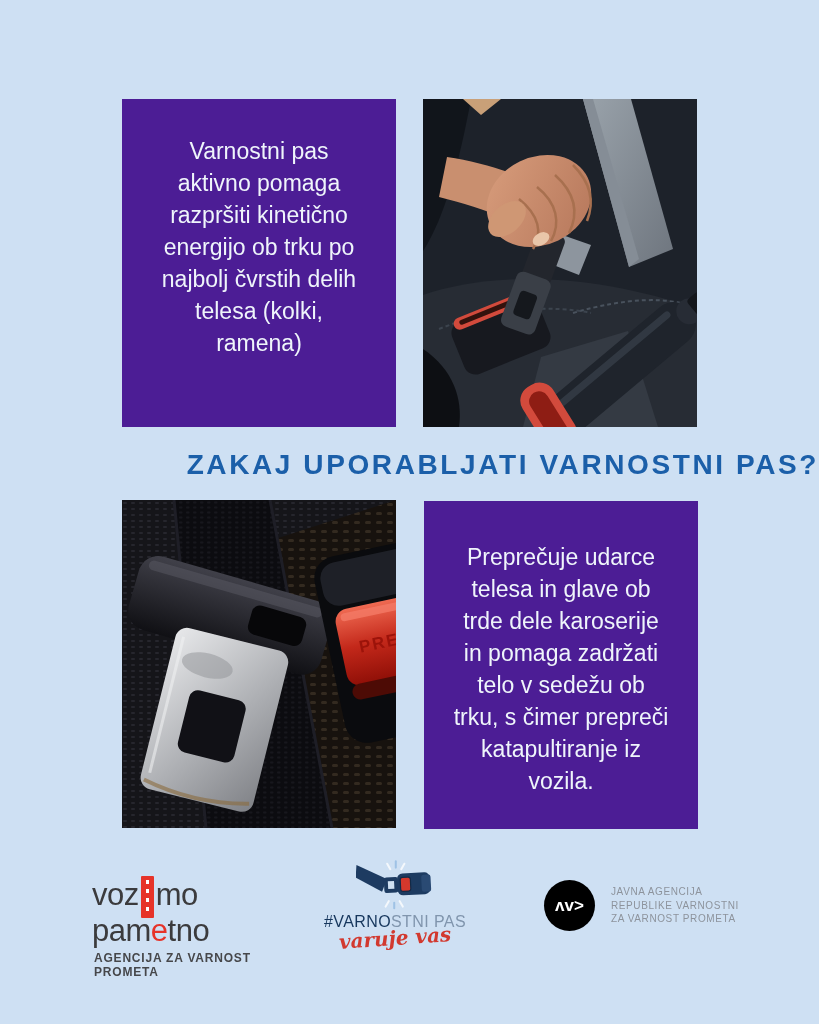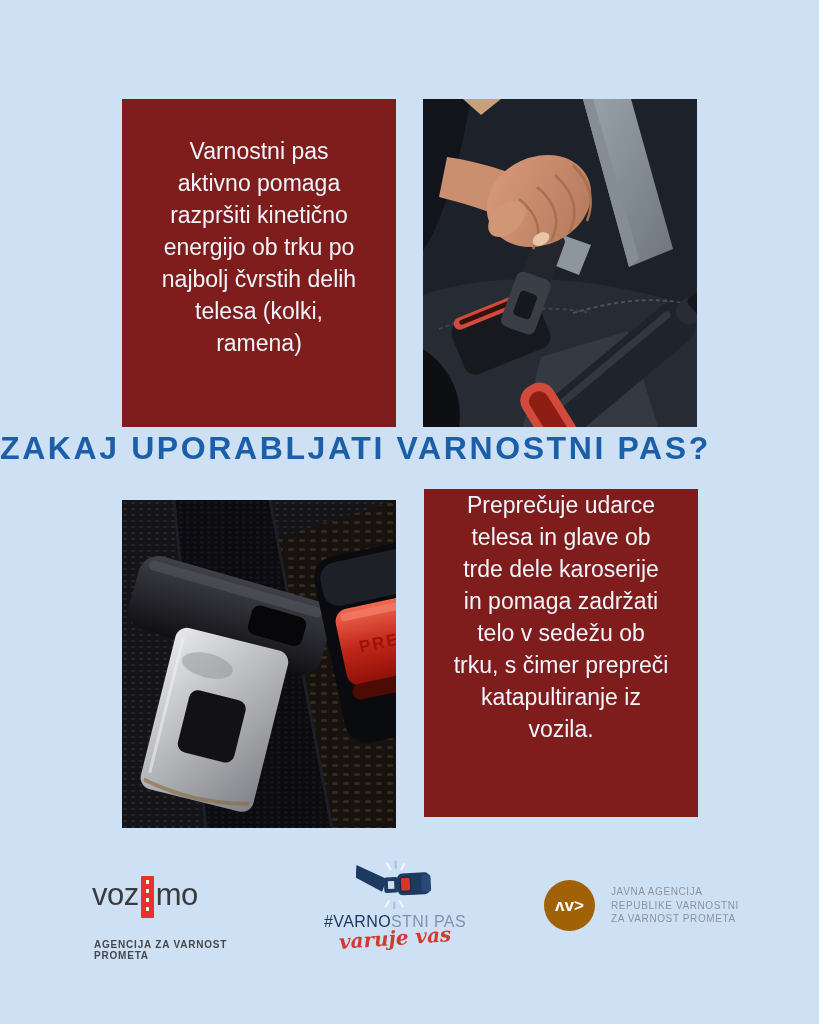--- a/index.html
+++ b/index.html
@@ -9,53 +9,53 @@
     width:819px;height:1024px;
     background:#cee0f3;
     overflow:hidden;
     font-family:"Liberation Sans",sans-serif;
     margin:0 auto;
   }
   
   .panel{
     position:absolute;
     width:274px;height:328px;
-    background:#7f1d1d;
+    background:#4c1d95;
     color:#eff5fb;
     box-sizing:border-box;
     text-align:center;
   }
   .panel p{
     margin:0;
     padding:0 8px;
     font-size:23px;
     line-height:32px;
     white-space:pre-line;
     font-weight:400;
   }
   .panel-tl{left:122px;top:99px;padding-top:36px;}
-  .panel-br{left:424px;top:489px;}
+  .panel-br{left:424px;top:501px;padding-top:40px;}
   
   .photo{
     position:absolute;
     width:274px;height:328px;
     overflow:hidden;
     background:#17181c;
   }
   .photo-tr{left:423px;top:99px;}
   .photo-bl{left:122px;top:500px;}
   .photo svg{display:block;width:100%;height:100%;}
   svg text{font-family:"Liberation Sans",sans-serif;}
   
   .heading{
     position:absolute;
-    left:0;right:0;top:433px;
-    text-align:left;
+    left:0;right:0;top:450px;
+    text-align:right;
     color:#1b5fa9;
-    font-size:32px;
+    font-size:28px;
     font-weight:700;
     letter-spacing:2.6px;
     line-height:30px;
   }
   
   .vozimo{
     position:absolute;left:92px;top:876px;width:160px;
     color:#3b3b3d;
   }
   .vz-line{
@@ -68,22 +68,22 @@
     background:#e63329;border-radius:1px;
     vertical-align:-13px;margin:0 2px;position:relative;
   }
   .vz-road::after{
     content:"";position:absolute;left:50%;top:4px;bottom:4px;width:2.5px;
     margin-left:-1.25px;
     background:repeating-linear-gradient(to bottom,#ffffff 0 4px,transparent 4px 9px);
   }
   .vz-red{color:#e63329;}
   .vz-caption{
-    display:block;margin-top:21px;margin-left:2px;
-    font-size:10px;font-weight:700;letter-spacing:0.8px;
+    display:block;margin-top:8px;margin-left:2px;
+    font-size:12px;font-weight:700;letter-spacing:0.8px;
     color:#46474a;
   }
   .varnostni{
     position:absolute;left:320px;top:856px;width:150px;
     text-align:center;
   }
   .vp-icon{display:block;width:78px;height:56px;margin:0 auto;}
   .vp-text{
     font-size:16px;font-weight:400;letter-spacing:0.4px;
     margin-top:1px;white-space:nowrap;
@@ -97,21 +97,21 @@
     font-size:20px;
     margin-top:-5px;
     transform:rotate(-4deg);
   }
   .avp{
     position:absolute;left:544px;top:880px;
     display:flex;align-items:center;gap:16px;
   }
   .avp-circle{
     width:51px;height:51px;border-radius:50%;
-    background:#a16207;color:#ffffff;
+    background:#000000;color:#ffffff;
     display:flex;align-items:center;justify-content:center;
     font-weight:700;font-size:17px;letter-spacing:0;
   }
   .avp-lines{
     font-size:10px;letter-spacing:0.6px;line-height:1.35;
     color:#8d939c;
   }
 </style>
 </head>
 <body>
@@ -254,20 +254,21 @@
 trde dele karoserije
 in pomaga zadržati
 telo v sedežu ob
 trku, s čimer prepreči
 katapultiranje iz
 vozila.</p>
   </div>
 
   <div class="vozimo">
     <span class="vz-line"><span>voz</span><span class="vz-road"></span><span>mo</span></span>
+    <span class="vz-line"><span>pam</span><span class="vz-red">e</span><span>tno</span></span>
     <span class="vz-caption">AGENCIJA ZA VARNOST PROMETA</span>
   </div>
 
   <div class="varnostni">
     <svg class="vp-icon" viewBox="0 0 100 70">
       <g transform="rotate(-3 50 36)">
         <polygon points="2,8 40,28 33,44 0,24" fill="#1d3b61"></polygon>
         <rect x="36" y="26" width="18" height="20" rx="3" fill="#1d3b61"></rect>
         <rect x="41" y="31" width="8" height="10" fill="#cfe0f1"></rect>
         <rect x="53" y="22" width="42" height="28" rx="7" fill="#1d3b61"></rect>

